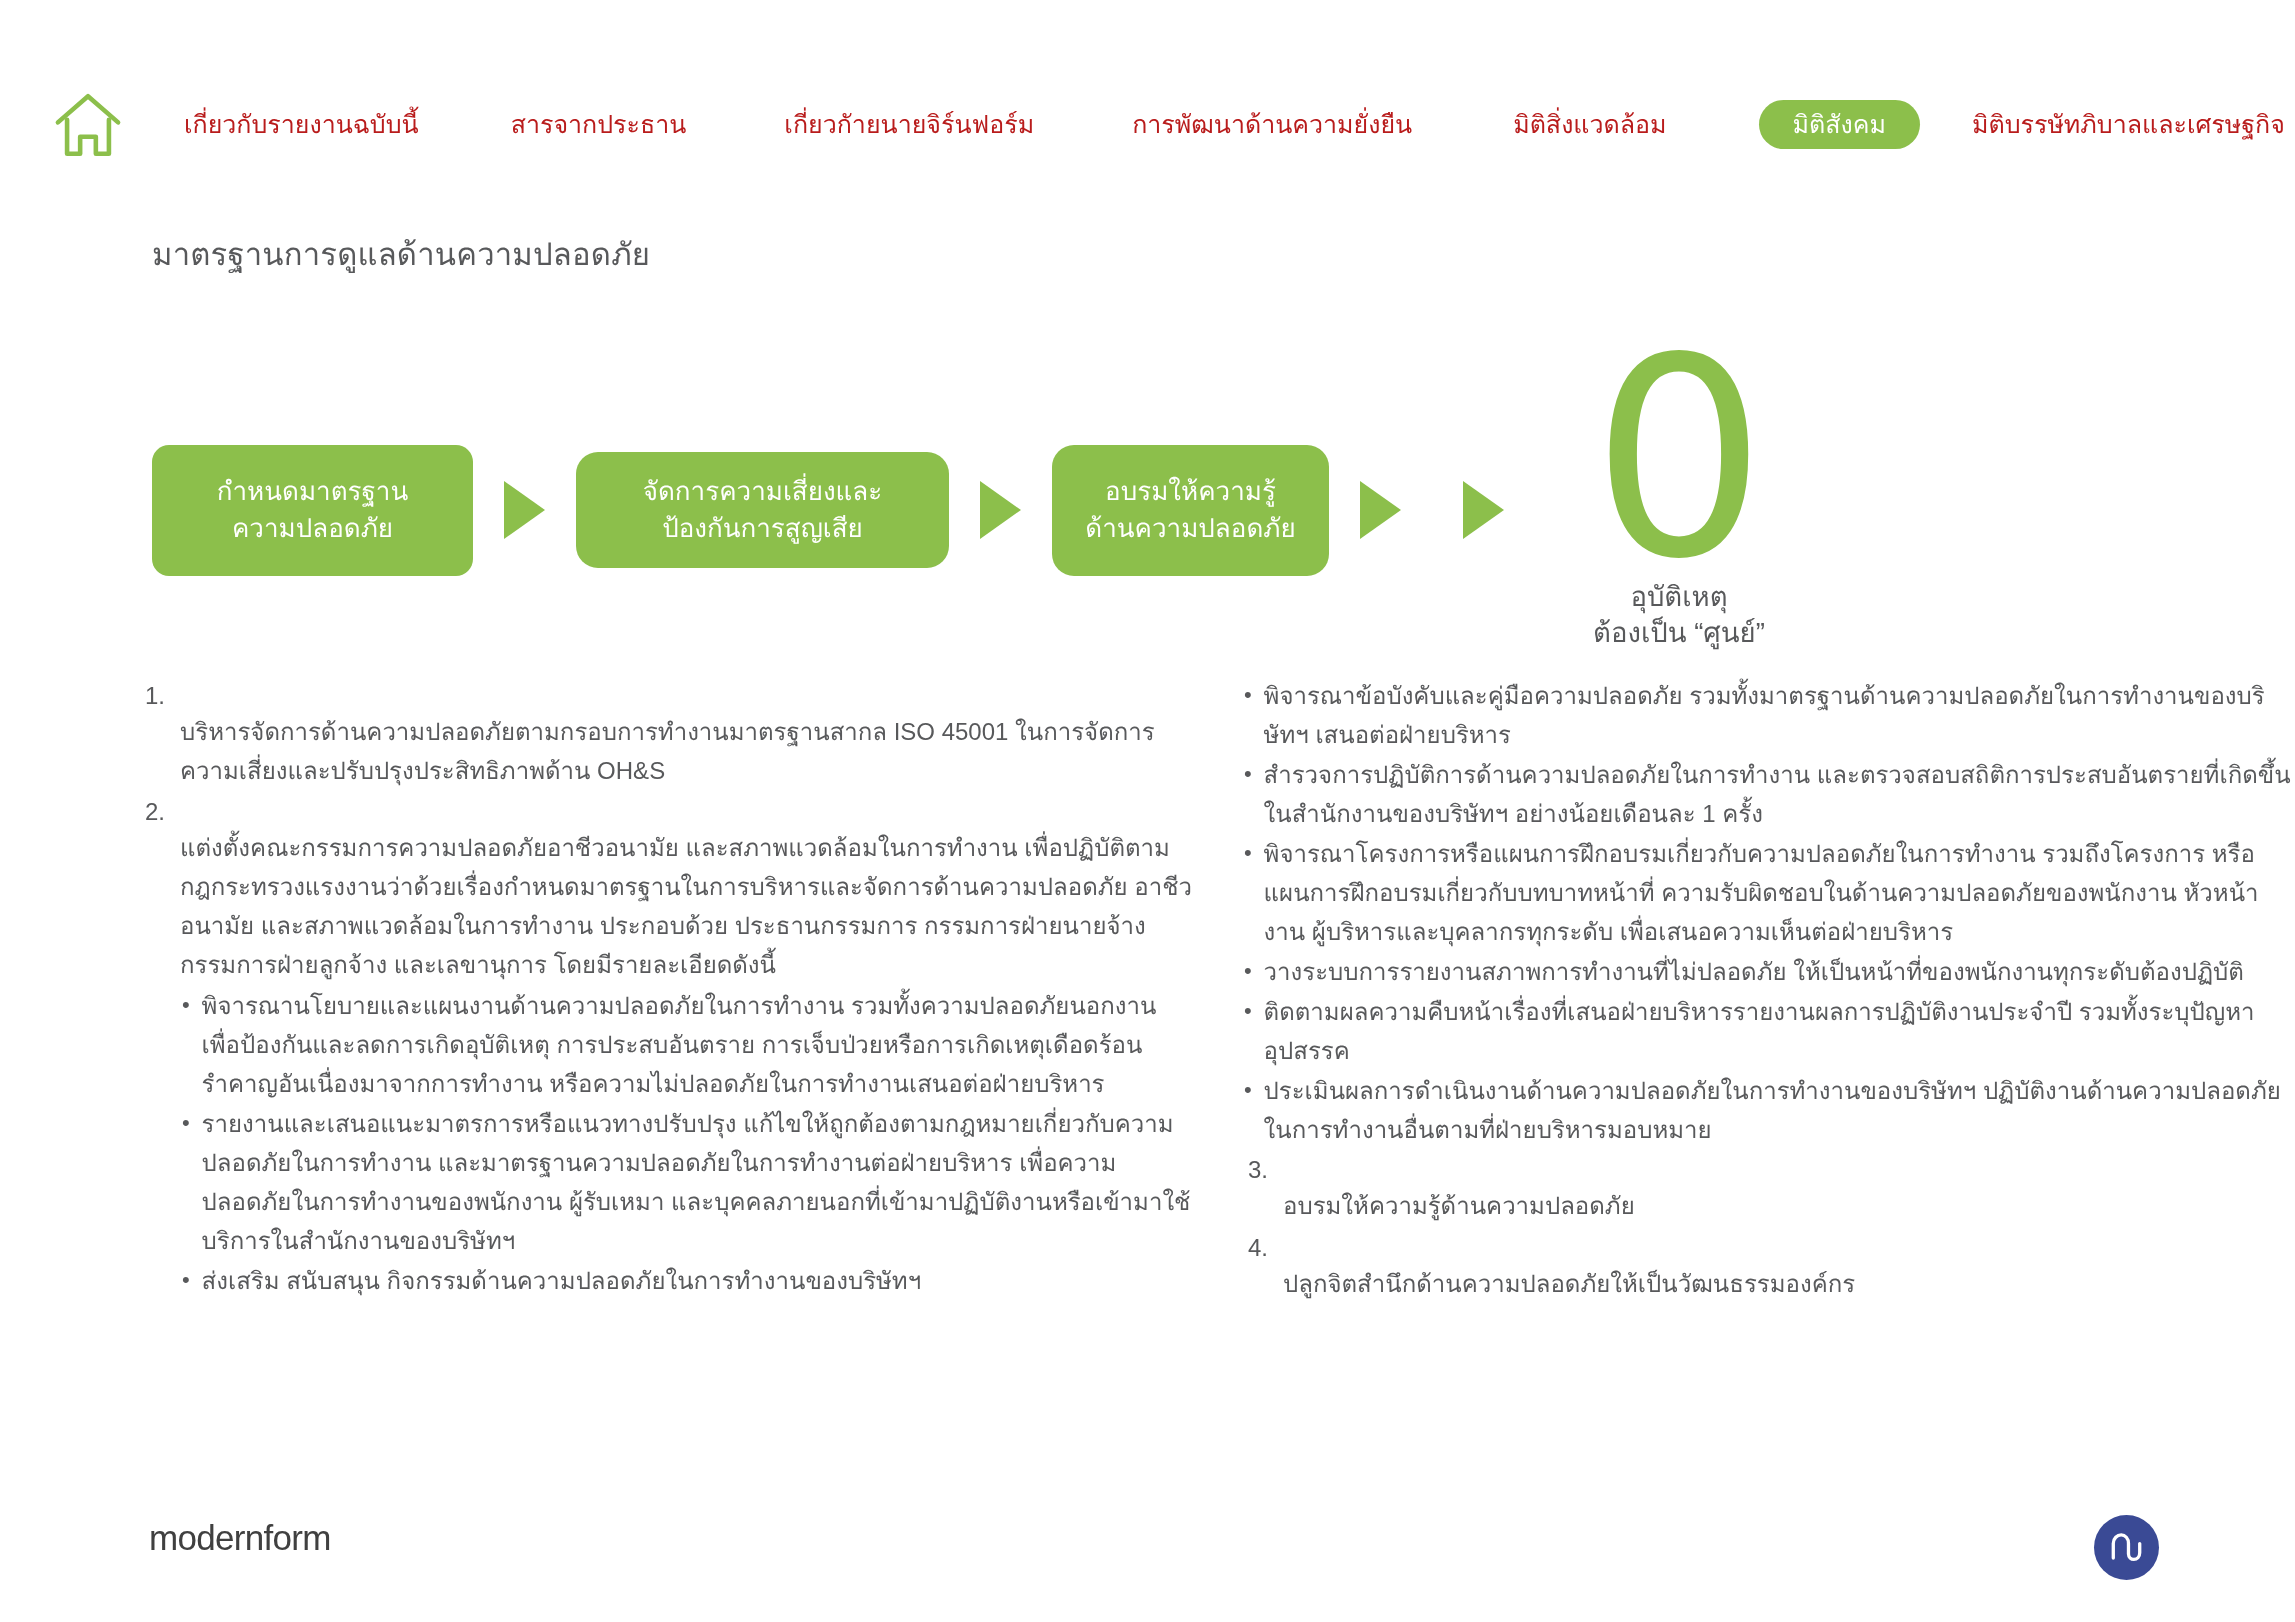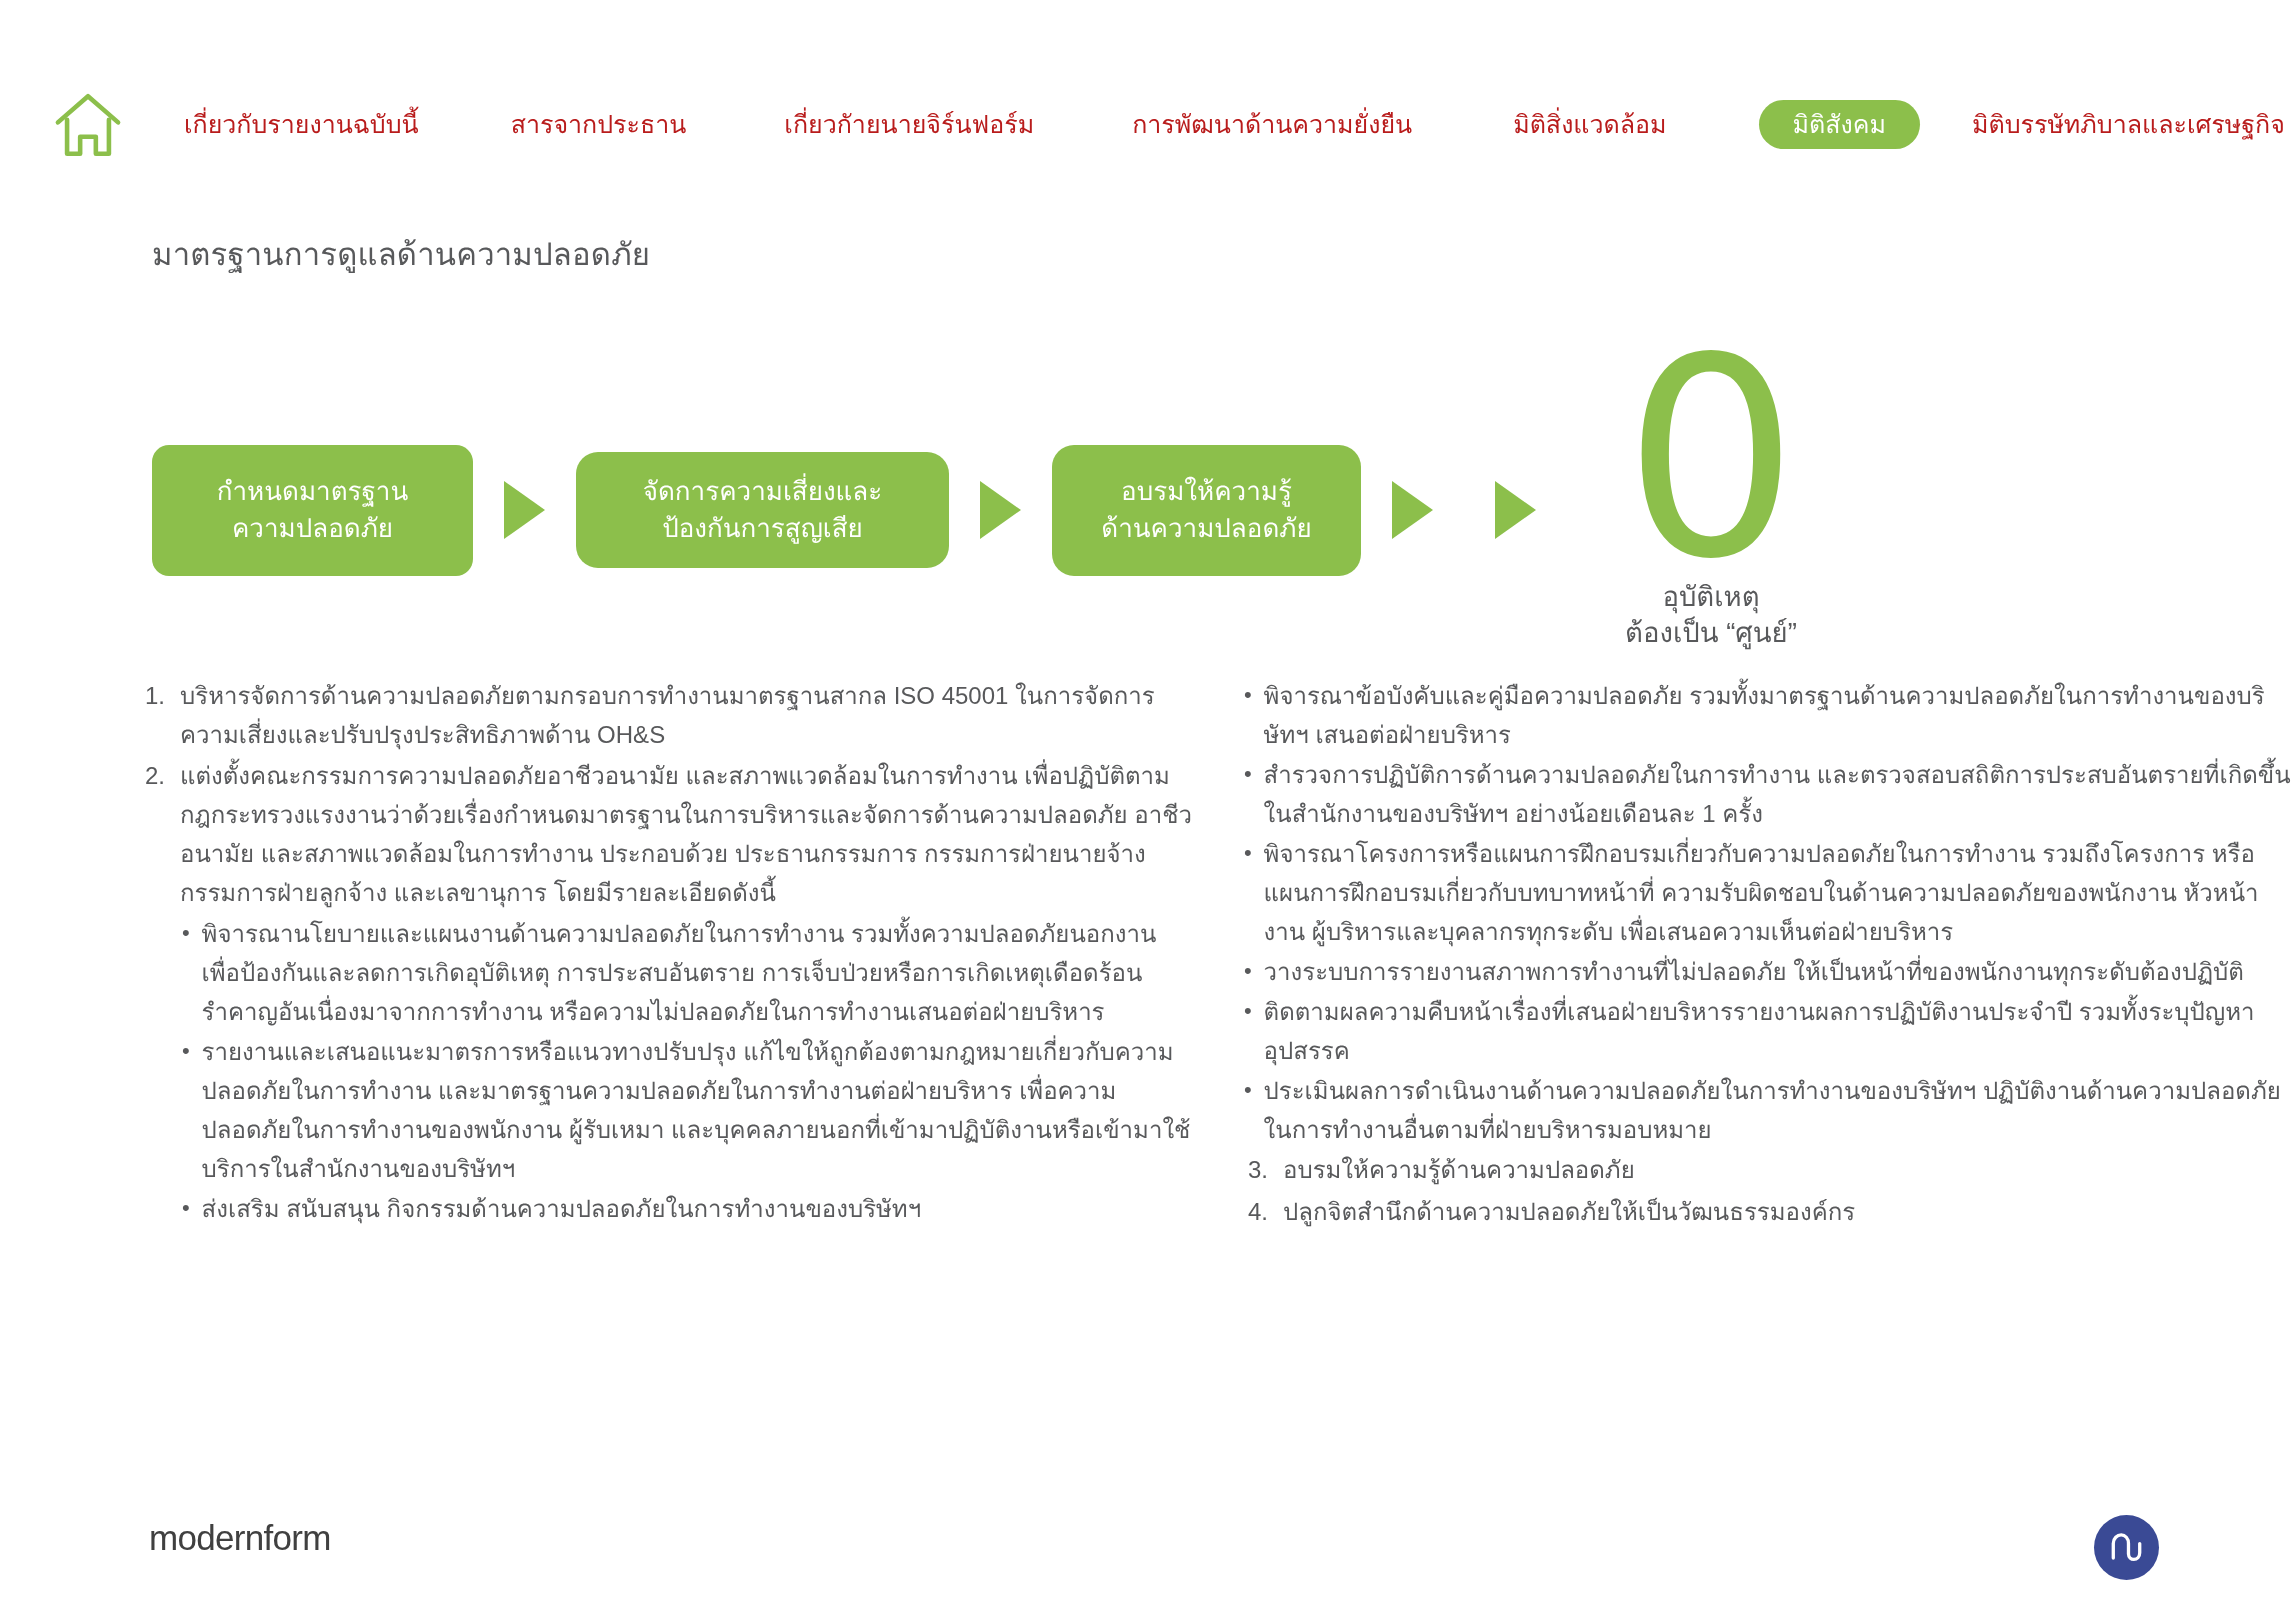--- a/index.html
+++ b/index.html
@@ -102,21 +102,21 @@
     flex-direction: column;
     align-items: center;
     justify-content: center;
     text-align: center;
     font-size: 26px;
     line-height: 1.42;
     padding: 17px 11.8px;
   }
   .flow-box.b1 { width: 321px; height: 131px; border-radius: 17px; }
   .flow-box.b2 { width: 373px; height: 116px; }
-  .flow-box.b3 { width: 309px; height: 131px; }
+  .flow-box.b3 { width: 277px; height: 131px; }
   .flow-box.b4 { width: 432px; height: 167px; }
   .flow-arrow {
     width: 0; height: 0;
     border-top: 29px solid transparent;
     border-bottom: 29px solid transparent;
     border-left: 41px solid #8cbf4b;
     margin: 0 31px;
     flex: 0 0 auto;
   }
   .zero-wrap {
@@ -164,21 +164,21 @@
   .num-item {
     display: flex;
     margin-bottom: 2.6px;
   }
   .num-marker {
     flex: 0 0 auto;
     width: 39px;
     text-align: left;
     padding-left: 3.9px;
   }
-  .num-text { flex: 1 1 auto; }
+  .num-text { flex: 1 1 auto; margin-top: 36px; }
 
   .bullet-item {
     display: flex;
     margin-bottom: 1.3px;
   }
   .bullet-item.indented { padding-left: 41px; }
   .bullet-marker {
     flex: 0 0 auto;
     width: 19.6px;
     font-size: 22px;

